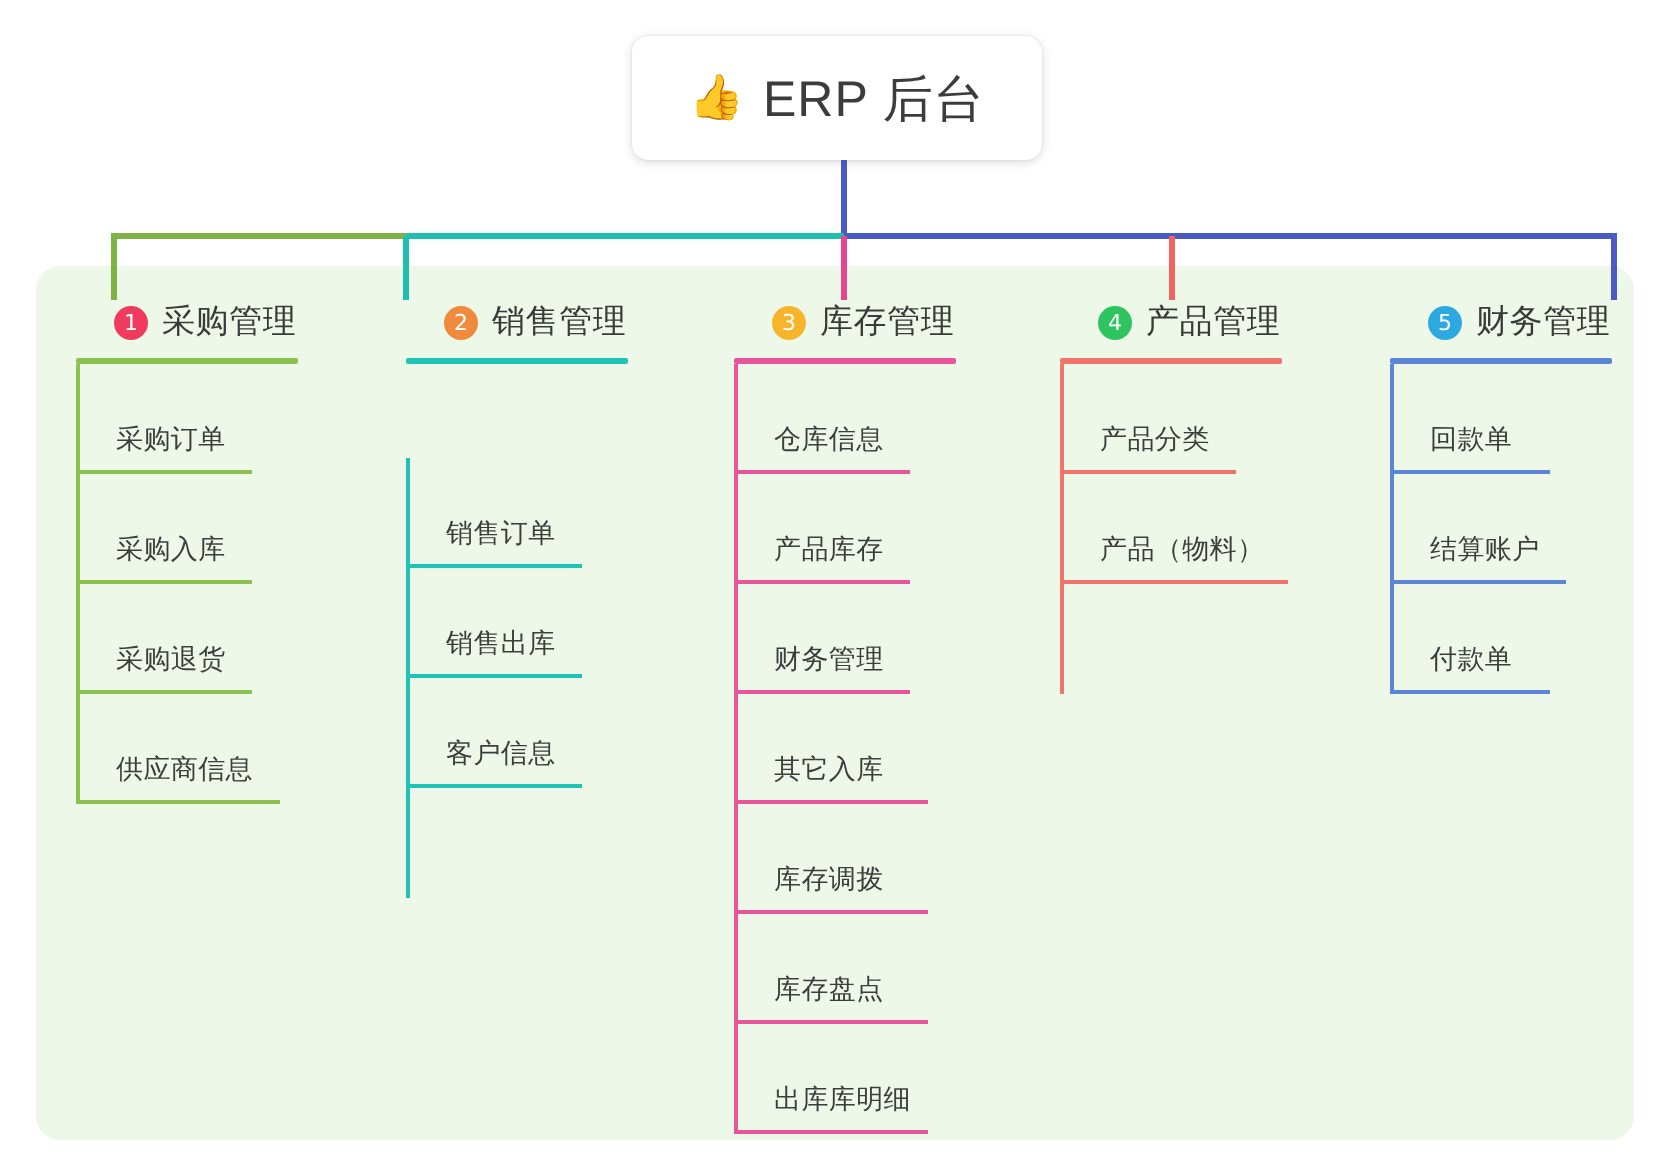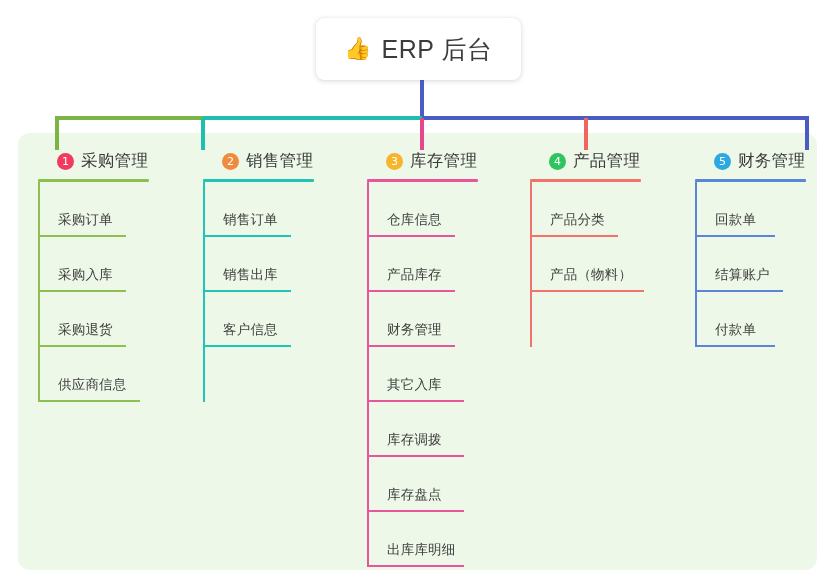--- a/index.html
+++ b/index.html
@@ -195,21 +195,21 @@
             <div class="item-rule" style="background: rgb(140, 193, 82); width: 100px;"></div>
           </div>
         </div>
       </div>
       <div class="column" style="left: 203px; top: 150px; width: 112px;">
         <div class="col-header">
           <span class="badge" style="background: rgb(240, 138, 60);">2</span>
           <span class="col-title">销售管理</span>
         </div>
         <div class="col-head-rule" style="background: rgb(31, 196, 180); width: 111px;"></div>
-        <div class="items" style="height: 220px;">
+        <div class="items" style="height: 220px; margin-top: 47px;">
           <div class="spine" style="background: rgb(31, 196, 180); height: 220px;"></div>
           <div class="item">
             <span class="item-label">销售订单</span>
             <div class="item-rule" style="background: rgb(31, 196, 180); width: 86px;"></div>
           </div>
           <div class="item">
             <span class="item-label">销售出库</span>
             <div class="item-rule" style="background: rgb(31, 196, 180); width: 86px;"></div>
           </div>
           <div class="item">

